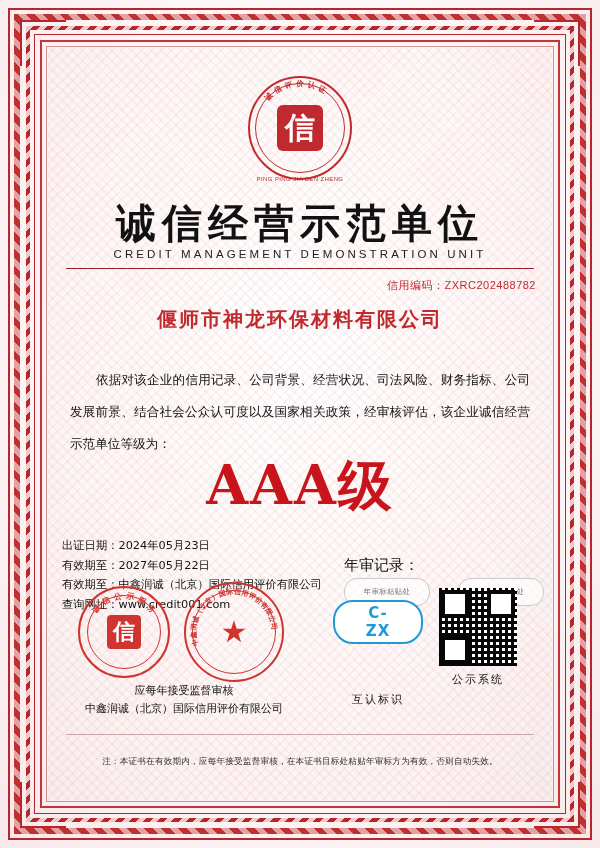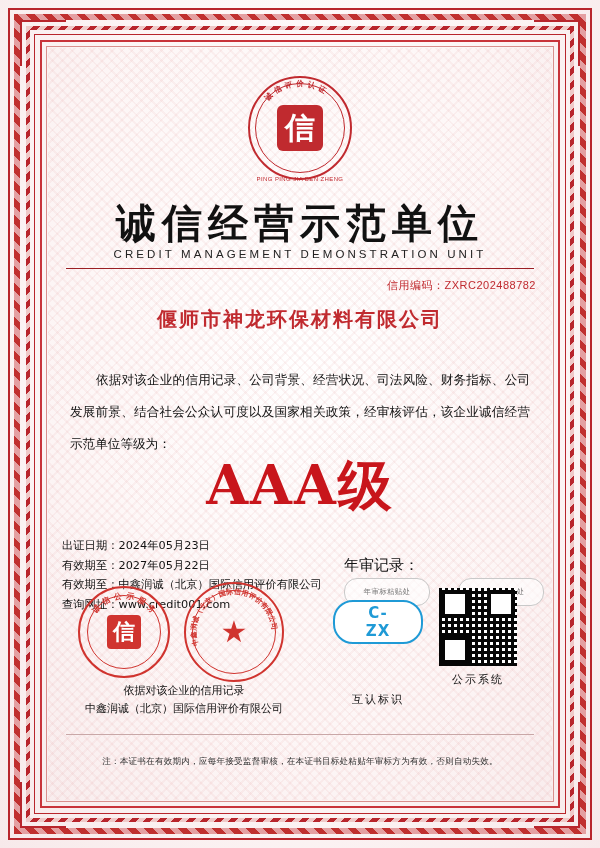--- a/index.html
+++ b/index.html
@@ -335,21 +335,21 @@
             <span style="font-size: 7px; transform: rotate(38deg) translate(0px, -40px) rotate(0deg) translate(-50%, -50%);">价</span>
             <span style="font-size: 7px; transform: rotate(49deg) translate(0px, -40px) rotate(0deg) translate(-50%, -50%);">有</span>
             <span style="font-size: 7px; transform: rotate(60deg) translate(0px, -40px) rotate(0deg) translate(-50%, -50%);">限</span>
             <span style="font-size: 7px; transform: rotate(71deg) translate(0px, -40px) rotate(0deg) translate(-50%, -50%);">公</span>
             <span style="font-size: 7px; transform: rotate(82deg) translate(0px, -40px) rotate(0deg) translate(-50%, -50%);">司</span>
           </div>
         <div class="star">★</div>
       </div>
 
       <div class="seal-caption">
-        <div>依据对该企业的信用记录</div>
+        <div>应每年接受监督审核</div>
         <div>中鑫润诚（北京）国际信用评价有限公司</div>
       </div>
 
       <div class="mutual">
         <div class="logo">
           <div class="lt">C-ZX</div>
         </div>
         <div class="cap">互认标识</div>
       </div>
 

